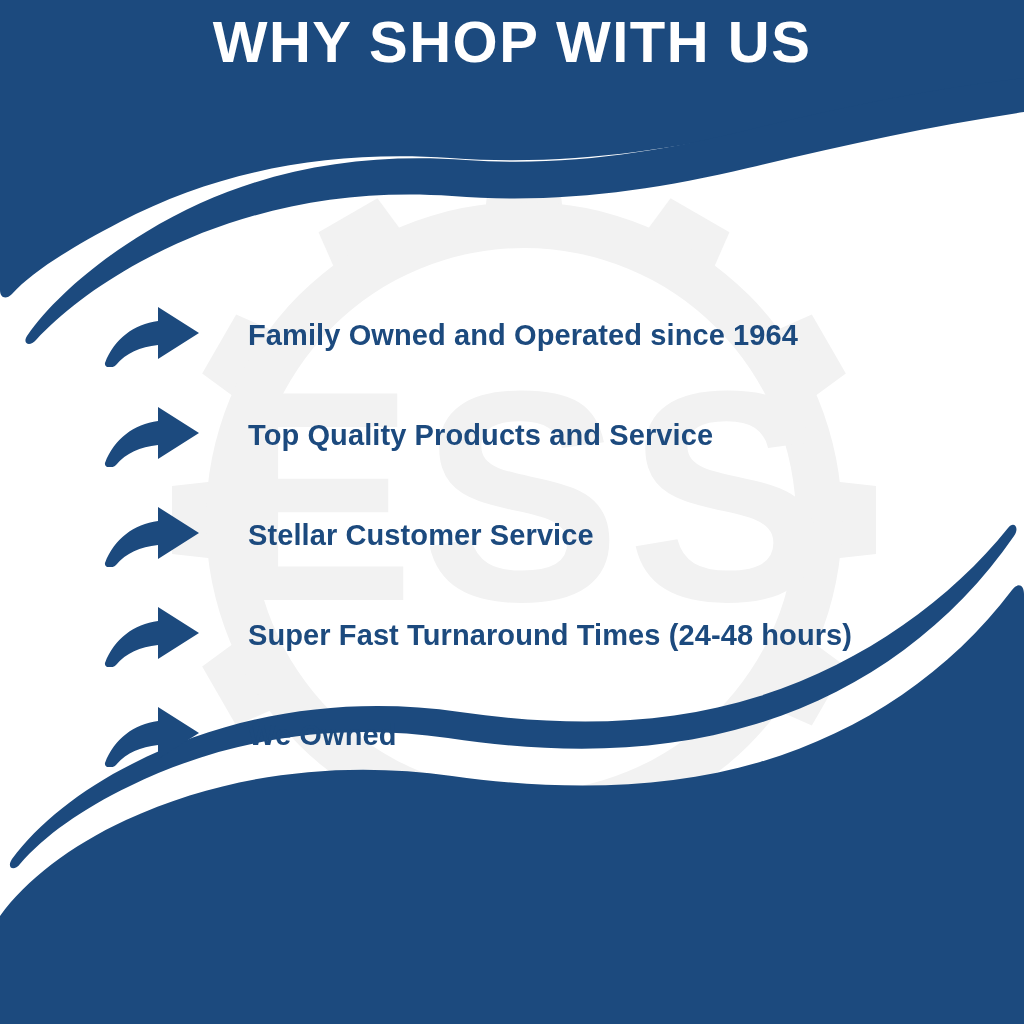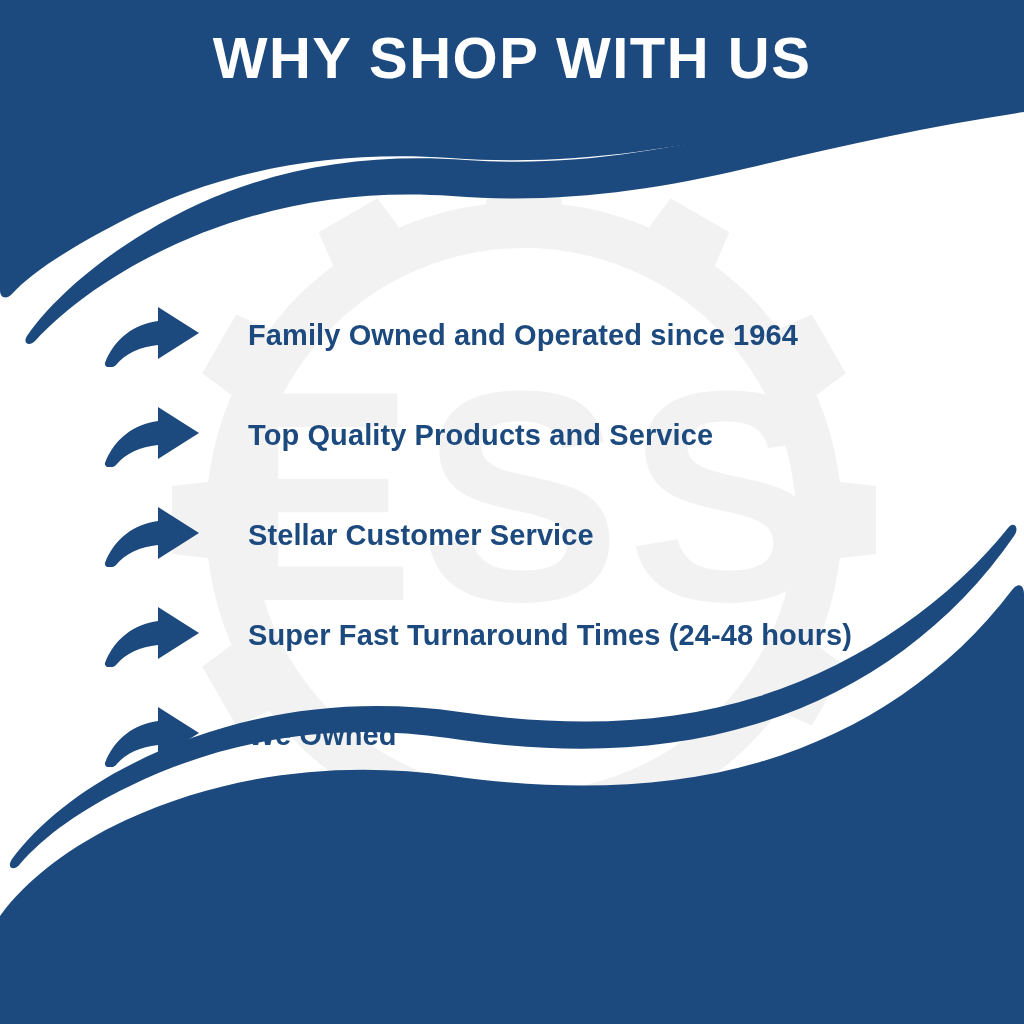--- a/index.html
+++ b/index.html
@@ -34,21 +34,21 @@
     left: 0;
     top: 0;
     width: 1024px;
     height: 100px;
     display: flex;
     align-items: flex-start;
     justify-content: center;
     z-index: 5;
   }
   #page-title {
-    margin: 16px;
+    margin: 0;
     padding-top: 12px;
     font-family: "Liberation Sans", sans-serif;
     font-size: 58px;
     font-weight: 700;
     letter-spacing: 1.5px;
     line-height: 1.05;
     color: #ffffff;
     white-space: nowrap;
     text-align: center;
   }

